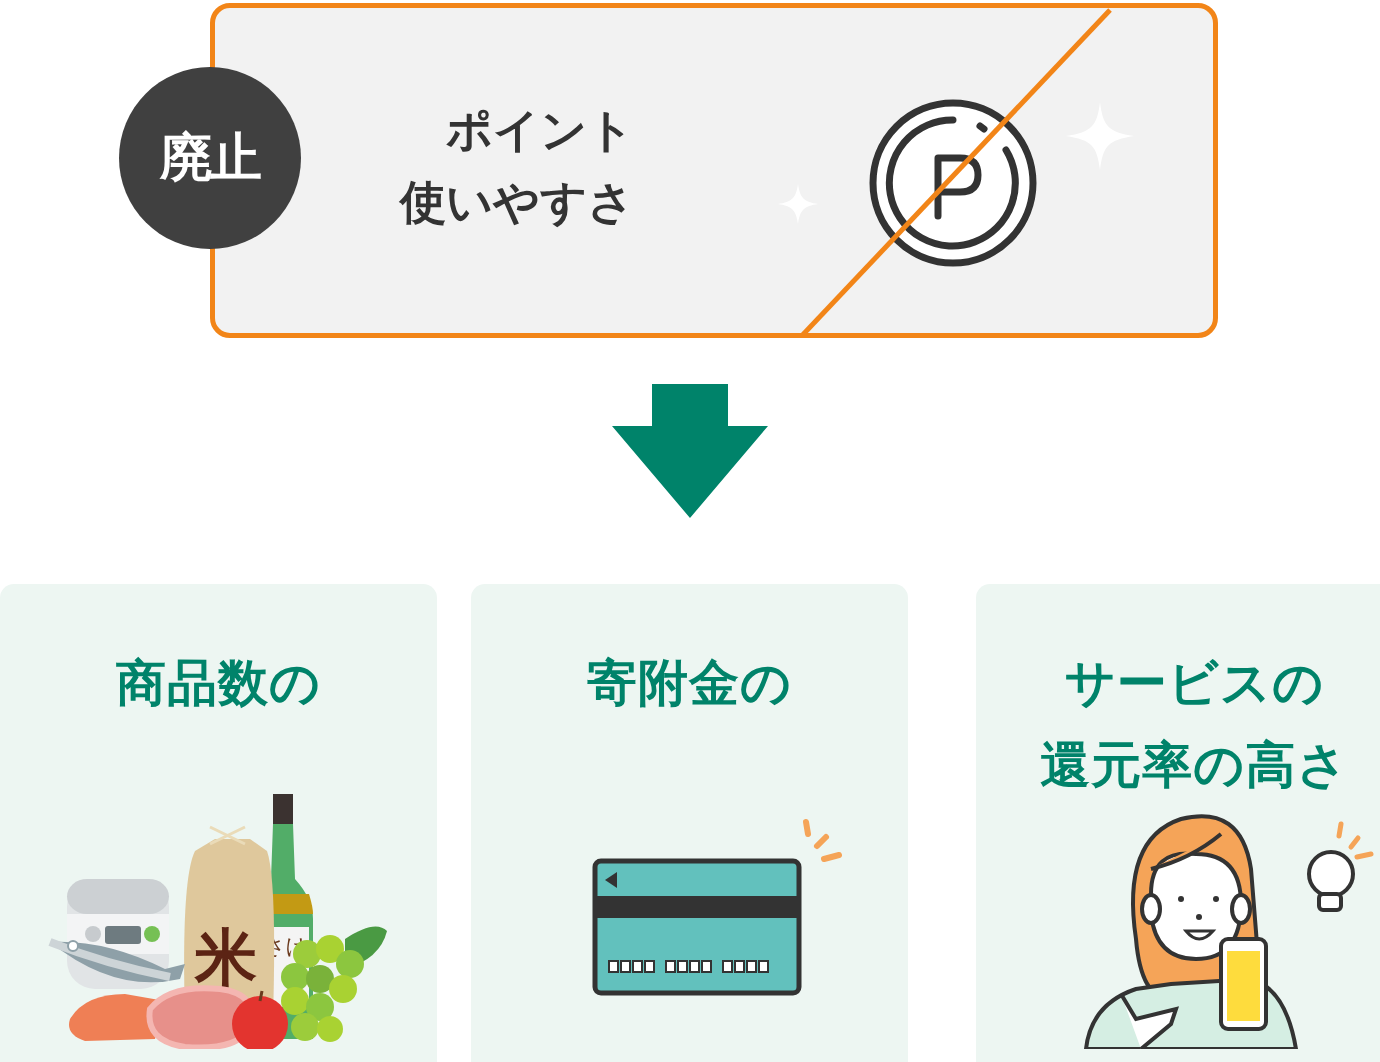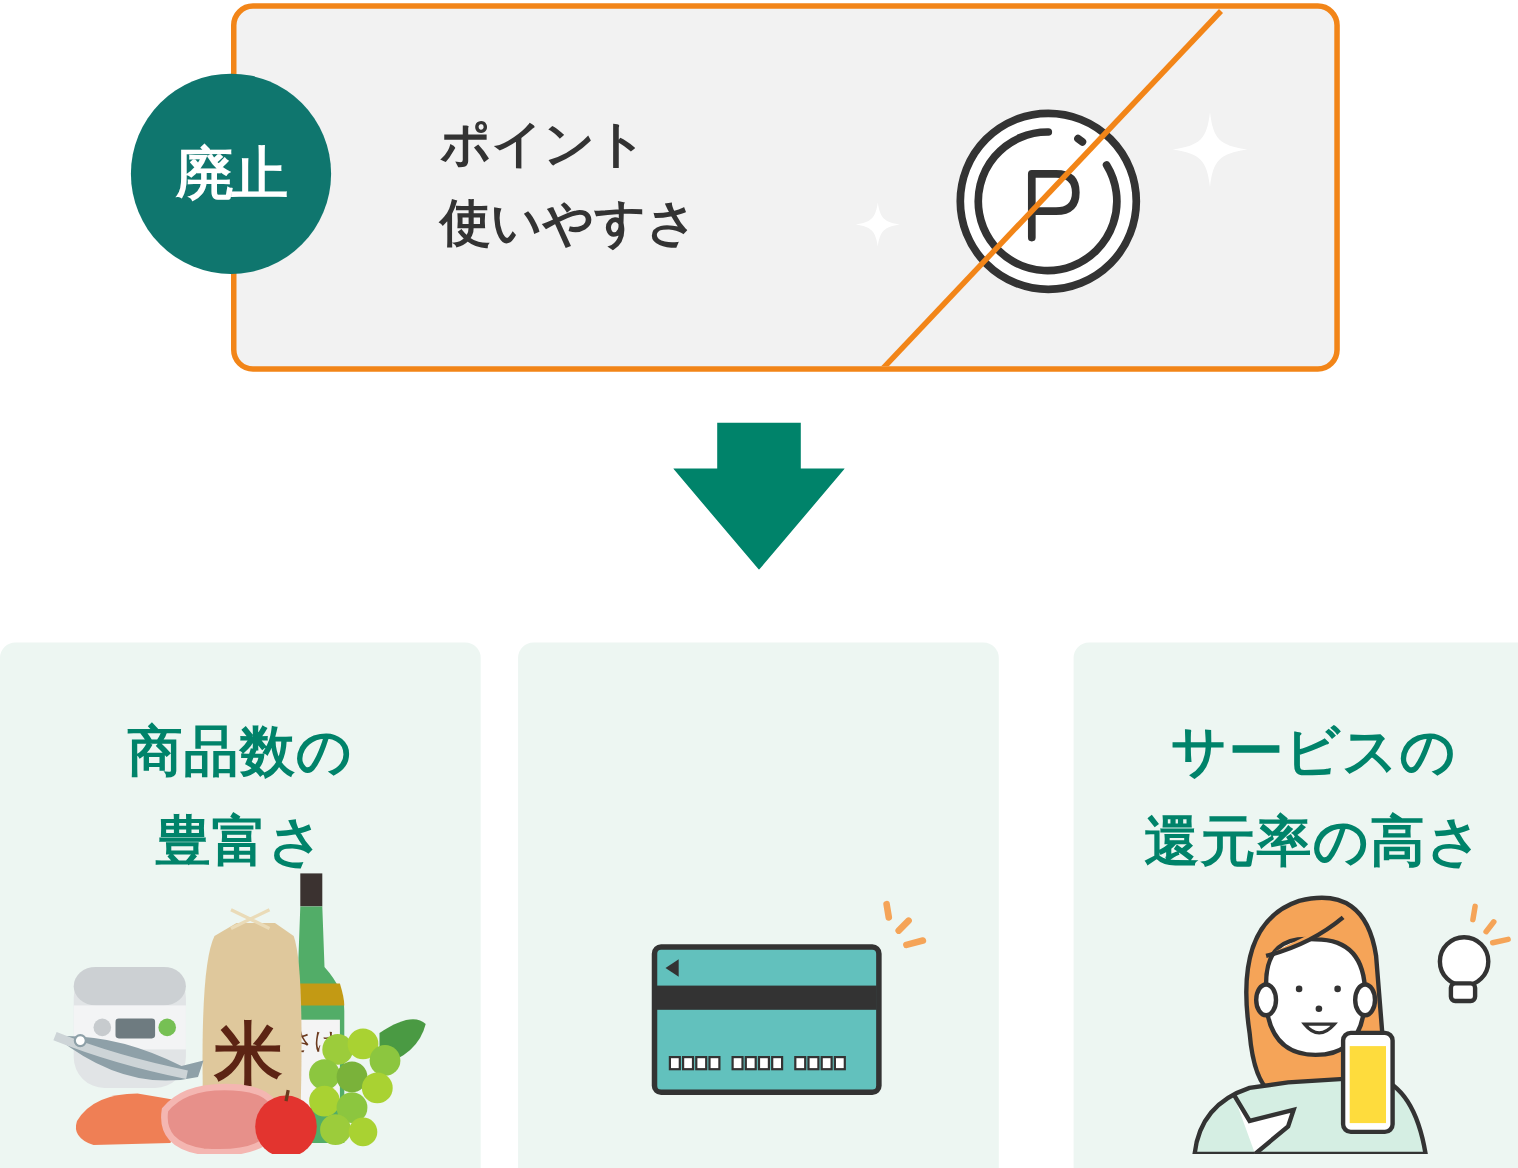--- a/index.html
+++ b/index.html
@@ -4,21 +4,21 @@
 <style>
   html, body { margin:0; padding:0; background:#ffffff; }
   body { width:1380px; height:1062px; position:relative; overflow:hidden;
          font-family:"DejaVu Sans", sans-serif; }
 
   
   .abolished-box { position:absolute; left:210px; top:3px; width:1008px; height:335px;
                    box-sizing:border-box; border:5px solid #f28518; border-radius:20px;
                    background:#f2f2f2; overflow:hidden; }
   .badge { position:absolute; left:119px; top:67px; width:182px; height:182px; border-radius:50%;
-           background:#0f766e; display:flex; align-items:center; justify-content:center;
+           background:#404040; display:flex; align-items:center; justify-content:center;
            color:#fff; font-weight:bold; font-size:52px; letter-spacing:-2px; z-index:3; }
   .old-title { position:absolute; left:400px; top:92px; color:#333333; font-weight:bold;
                font-size:46px; line-height:72px; z-index:2; }
   .old-title span { display:block; }
   .coin-icon { position:absolute; left:868px; top:96px; width:170px; height:170px; z-index:1; }
   .sparkle-small { position:absolute; left:776px; top:180px; width:44px; height:44px; z-index:1; }
   .sparkle-large { position:absolute; left:1064px; top:98px; width:72px; height:72px; z-index:1; }
   .strike-svg { position:absolute; left:0; top:0; z-index:2; pointer-events:none; }
 
   
@@ -32,21 +32,21 @@
   .card-3 { left:943px;margin-left:33px; }
   .card-title { position:absolute; left:0; right:0; top:58px; text-align:center; color:#00836a;
                 font-weight:bold; font-size:50px; line-height:82px; letter-spacing:1px; }
   .card-title span { display:block; }
   .illus { position:absolute; }
 </style>
 </head>
 <body>
 
 <div class="abolished-box">
-  <div class="old-title" style="left:185px;top:86px;">
+  <div class="old-title" style="left:185px;top:86px;text-align:right;">
     <span>ポイント</span>
     <span>使いやすさ</span>
   </div>
 
   <svg class="sparkle-small" viewBox="0 0 44 44" style="left:561px;top:174px;">
     <path d="M22 2 C24 16 28 20 42 22 C28 24 24 28 22 42 C20 28 16 24 2 22 C16 20 20 16 22 2Z" fill="#ffffff"></path>
   </svg>
   <svg class="sparkle-large" viewBox="0 0 72 72" style="left:849px;top:92px;">
     <path d="M36 2 C39 26 44 32 70 36 C44 40 39 46 36 70 C33 46 28 40 2 36 C28 32 33 26 36 2Z" fill="#ffffff"></path>
   </svg>
@@ -67,21 +67,20 @@
   <span>廃止</span>
 </div>
 
 <svg class="down-arrow" viewBox="0 0 156 134">
   <polygon points="40,0 116,0 116,42 156,42 78,134 0,42 40,42" fill="#00836a"></polygon>
 </svg>
 
 <div class="card card-1">
   <div class="card-title">
     <span>商品数の</span>
-    <span>豊富さ</span>
   </div>
   <svg class="illus" style="left:45px;top:205px;" width="350" height="260" viewBox="0 0 350 260">
 
     <g>
       <rect x="22" y="90" width="102" height="110" rx="28" fill="#e1e4e6"></rect>
       <rect x="22" y="90" width="102" height="35" rx="20" fill="#ccd0d3"></rect>
       <rect x="22" y="125" width="102" height="40" fill="#f3f4f5"></rect>
       <circle cx="48" cy="145" r="8" fill="#c7cbce"></circle>
       <rect x="60" y="137" width="36" height="18" rx="3" fill="#6e7b80"></rect>
       <circle cx="107" cy="145" r="8" fill="#76c054"></circle>
@@ -128,20 +127,21 @@
 
     <g>
       <circle cx="215" cy="235" r="28" fill="#e3342f"></circle>
       <path d="M215 212 L217 202" stroke="#6b3a1e" stroke-width="3"></path>
     </g>
   </svg>
 </div>
 
 <div class="card card-2">
   <div class="card-title">
+    <span>寄附金の</span>
   </div>
   <svg class="illus" style="left:120px;top:230px;" width="260" height="185" viewBox="0 0 260 185">
     <rect x="4" y="47" width="204" height="132" rx="6" fill="#62c1bd" stroke="#333333" stroke-width="5"></rect>
     <rect x="6" y="82" width="200" height="22" fill="#333333"></rect>
     <polygon points="14,66 26,58 26,74" fill="#333333"></polygon>
     <g fill="#ffffff" stroke="#333333" stroke-width="2">
       <rect x="18" y="147" width="9" height="11"></rect>
         <rect x="30" y="147" width="9" height="11"></rect>
         <rect x="42" y="147" width="9" height="11"></rect>
         <rect x="54" y="147" width="9" height="11"></rect>

